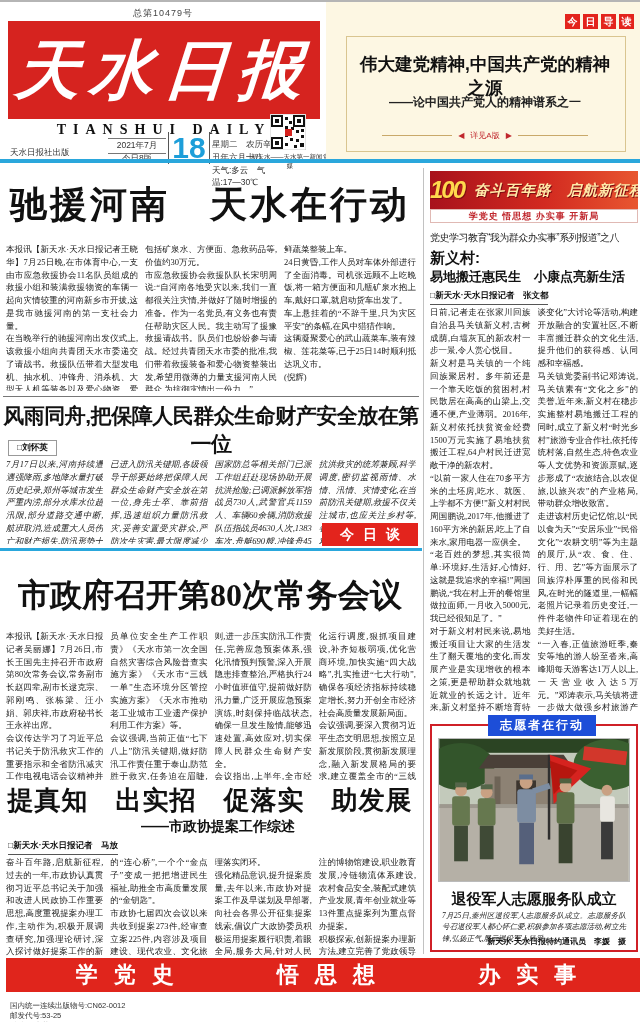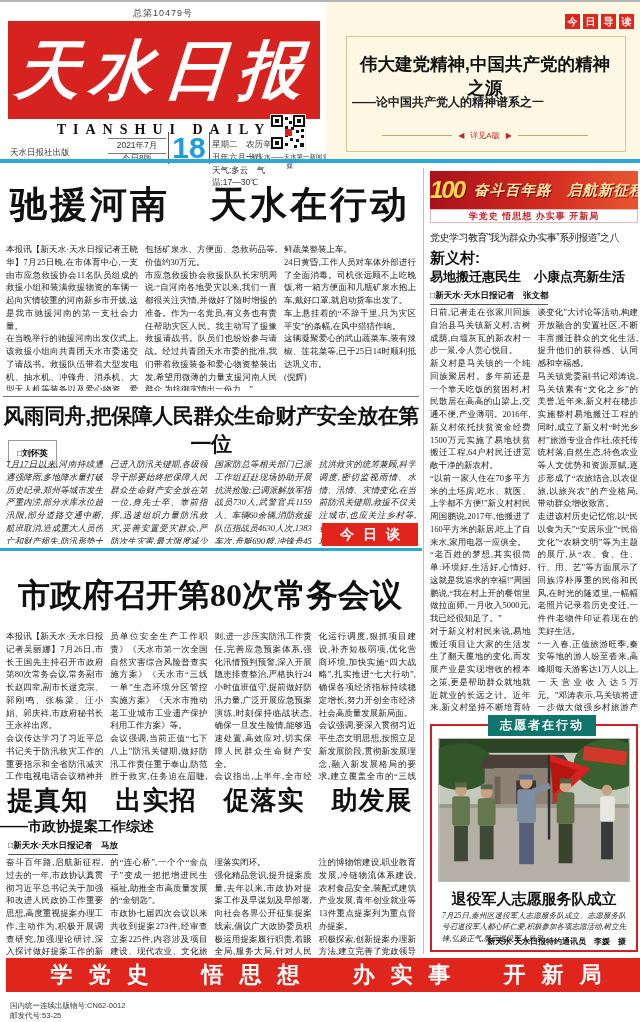--- a/index.html
+++ b/index.html
@@ -21,63 +21,63 @@
        border-left:1.5px solid #555;border-right:1.5px solid #555;line-height:32px;}
   .wk{left:204px;top:0;width:62px;line-height:1.5;}
   .qr{left:270px;top:112px;}
   .qrcap{left:248px;top:151px;width:84px;font-size:6.5px;color:#333;text-align:center;}
   .cream{left:326px;top:0;width:314px;height:157px;background:#fdf7e3;}
   .daodu{position:absolute;right:6px;top:12px;display:flex;gap:3px;}
   .dsq{width:15px;height:15px;background:#e3241d;color:#fff;font-size:10px;font-weight:bold;
        display:flex;align-items:center;justify-content:center;}
   .dbox{left:346px;top:34px;width:278px;height:114px;border:1px solid #d9c590;background:#fdf7e3;}
   .dtitle{left:352px;top:50px;width:266px;text-align:center;font-weight:bold;font-size:17.5px;letter-spacing:0;}
-  .dsub{left:352px;top:92px;width:266px;text-align:left;font-size:12px;font-weight:bold;color:#222;}
+  .dsub{left:352px;top:92px;width:266px;text-align:center;font-size:12px;font-weight:bold;color:#222;}
   .dsee{left:352px;top:128px;width:266px;display:flex;align-items:center;justify-content:center;gap:6px;color:#c0272d;font-size:8px;}
   .dsee .ln{height:1px;background:#c9a96a;width:70px;}
   .dsee .tri{font-size:8px;color:#c0272d;}
   .cyanline{left:0;top:157px;width:640px;height:4px;background:#2aa7dc;}
   
   .vdiv{left:423px;top:166px;width:1px;height:786px;background:#c2c2c2;}
   .lead-h{left:0;top:178px;width:420px;text-align:center;font-size:37px;font-weight:bold;letter-spacing:3px;}
   .cols{display:flex;gap:7px;}
   .col{flex:1;font-size:8.5px;line-height:1.5;text-align:justify;white-space:pre-line;overflow:hidden;
        color:#1a1a1a;font-family:"Liberation Serif",serif;}
   .leadcols{left:6px;top:241px;width:410px;height:148px;}
   .tt{left:3px;top:394px;width:416px;height:152px;border-top:1.5px solid #777;}
   .tt-h{left:3px;top:400px;width:416px;text-align:center;font-size:21px;font-weight:bold;letter-spacing:-0.5px;}
-  .tt-author{left:8px;top:438px;font-size:8.5px;font-weight:bold;border:1px solid #999;padding:7px 8px;background:#fff;}
+  .tt-author{left:8px;top:438px;font-size:8.5px;font-weight:bold;border:1px solid #999;padding:1px 8px;background:#fff;}
   .ttcols{left:6px;top:456px;width:410px;height:86px;}
   .ttcols .col{font-style:italic;}
   .tt-tag{left:322px;top:521px;width:96px;height:23px;background:#e3241d;color:#fff;font-size:14px;font-weight:bold;
           letter-spacing:9px;display:flex;align-items:center;justify-content:center;padding-left:9px;box-sizing:border-box;}
   .cyanline2{left:0;top:546px;width:422px;height:3px;background:#2aa7dc;}
   .meet-h{left:0;top:572px;width:420px;text-align:center;font-size:32px;font-weight:bold;font-family:"Liberation Serif",serif;}
   .meetcols{left:6px;top:628px;width:410px;height:150px;}
   .prop-h{left:0;top:781px;width:420px;text-align:center;font-size:26px;font-weight:bold;letter-spacing:1px;}
-  .prop-sub{left:0;top:816px;width:420px;font-size:14px;font-weight:bold;}
+  .prop-sub{left:8px;top:816px;width:420px;text-align:center;font-size:14px;font-weight:bold;}
   .prop-by{left:8px;top:838px;font-size:8.5px;font-weight:bold;border-bottom:1px solid #555;padding-bottom:2px;}
   .propcols{left:6px;top:854px;width:410px;height:100px;}
   
   .rbanner{left:430px;top:169px;width:208px;height:38px;background:linear-gradient(90deg,#a8121b,#d22a20 55%,#e85630);
            display:flex;align-items:center;overflow:hidden;}
   .emblem{color:#ffd94d;font-weight:bold;font-style:italic;font-size:24px;margin-left:0;letter-spacing:-2px;
           text-shadow:1px 1px 0 #7d0d12;}
   .rb-title{color:#ffe9a8;font-weight:bold;font-style:italic;font-size:14.5px;margin-left:10px;letter-spacing:1px;
             text-shadow:1px 1px 0 #7d0d12;white-space:nowrap;}
   .rb-strip{left:430px;top:207px;width:208px;height:14px;background:#fff;border:1px solid #e0b9b4;box-sizing:border-box;
             display:flex;align-items:center;justify-content:center;font-size:9px;font-weight:bold;color:#c0272d;letter-spacing:1px;}
   .series{left:430px;top:229px;width:208px;font-size:10px;color:#222;letter-spacing:-0.5px;}
   .village{left:430px;top:247px;font-size:15px;font-weight:bold;}
   .r-head{left:430px;top:266px;width:208px;font-size:13px;font-weight:bold;letter-spacing:0;white-space:nowrap;}
   .r-by{left:430px;top:288px;font-size:8.5px;font-weight:bold;border-bottom:1px solid #555;padding-bottom:2px;}
   .rcols{left:430px;top:304px;width:208px;height:408px;}
   
   .vol{left:430px;top:722px;width:208px;height:228px;border:2px solid #cf2027;box-sizing:border-box;background:#fff;}
-  .vol-label{left:488px;top:713px;background:#0f766e;color:#fff;font-size:12px;font-weight:bold;padding:2px 12px;letter-spacing:2px;}
+  .vol-label{left:488px;top:713px;background:#1d4ed8;color:#fff;font-size:12px;font-weight:bold;padding:2px 12px;letter-spacing:2px;}
   .vol-photo{left:438px;top:736px;width:192px;height:144px;border:1px solid #bbb;box-sizing:border-box;}
   .vol-h{left:434px;top:888px;width:200px;text-align:center;font-size:15px;font-weight:bold;font-family:"Liberation Serif",serif;}
   .vol-t{left:442px;top:908px;width:184px;font-size:7.5px;font-style:italic;line-height:1.5;text-align:justify;
          font-family:"Liberation Serif",serif;color:#222;}
   .vol-by{left:442px;top:934px;width:184px;text-align:right;font-size:8px;font-weight:bold;font-family:"Liberation Serif",serif;}
   
   .bband{left:6px;top:956px;width:640px;height:34px;background:#e0251c;display:flex;align-items:center;
          justify-content:space-around;padding:0 18px;box-sizing:border-box;}
   .bword{color:#fff;font-size:22px;font-weight:bold;letter-spacing:16px;padding-left:16px;}
   .footer{left:0;top:995px;width:640px;display:flex;justify-content:space-between;padding:4px 10px;box-sizing:border-box;
@@ -268,21 +268,20 @@
     </g>
   </svg>
   <div class="abs vol-h">退役军人志愿服务队成立</div>
   <div class="abs vol-t">7月25日,秦州区退役军人志愿服务队成立。志愿服务队号召退役军人都心怀仁爱,积极参加各项志愿活动,树立先锋,弘扬正气,展示退役军人风采。</div>
   <div class="abs vol-by">新天水·天水日报特约通讯员　李媛　摄</div>
 
   <div class="abs bband">
     <span class="bword">学党史</span>
     <span class="bword">悟思想</span>
     <span class="bword">办实事</span>
-    <span class="bword">开新局</span>
   </div>
 
   <div class="abs footer">
     <span>国内统一连续出版物号:CN62-0012</span>
     <span>邮发代号:53-25</span>
     <span>总编辑:丰艺明</span>
     <span>执行总编:李雅春</span>
     <span>新天水网网址:www.rbywb.com.cn</span>
     <span>本版电子信箱:rbywb@163.com</span>
     <span>本版责任编辑:徐强</span>

